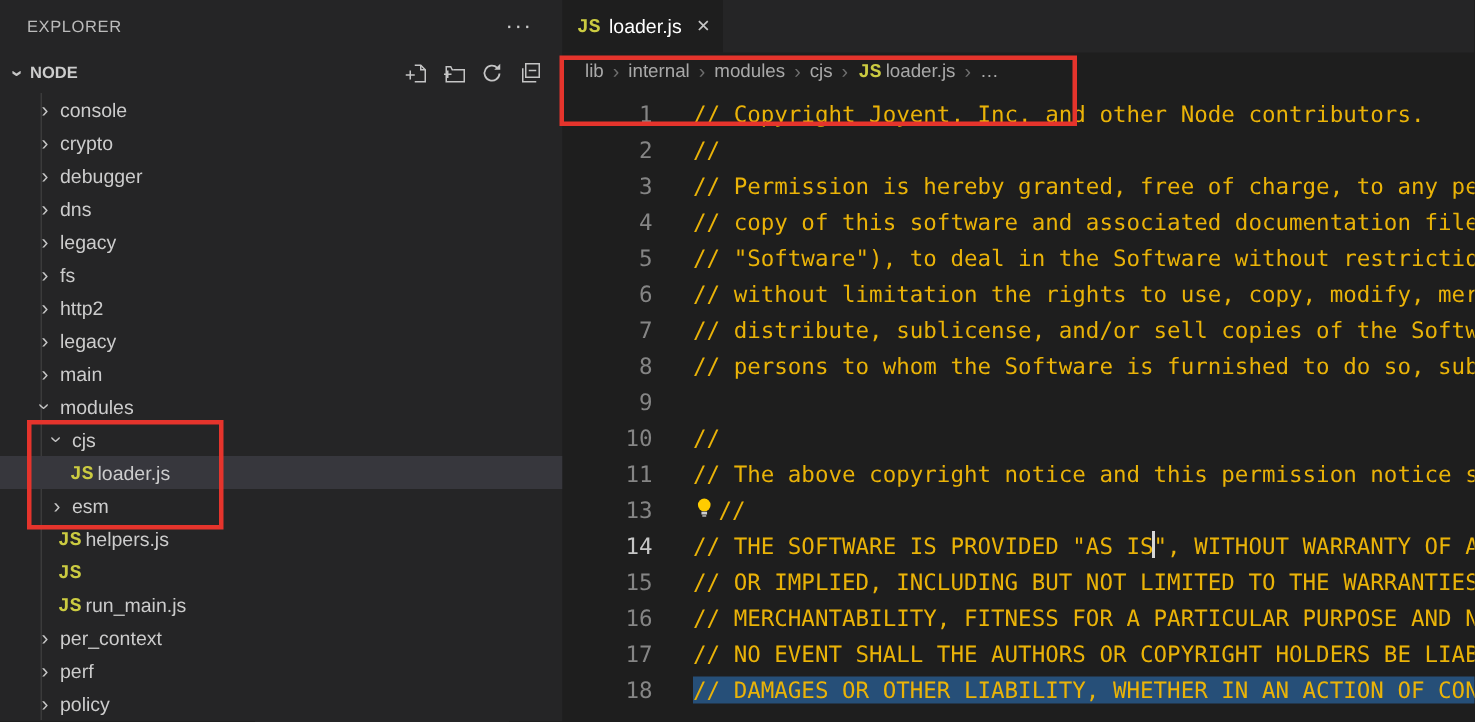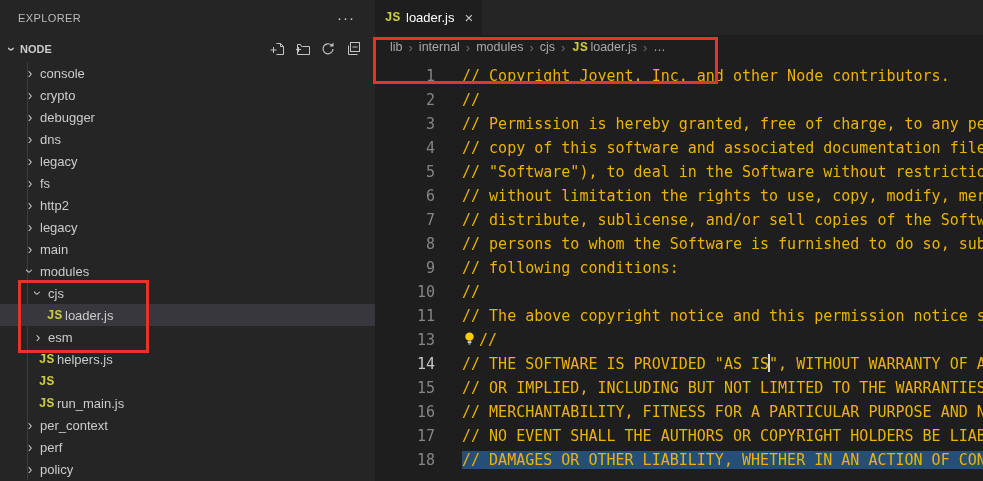--- a/index.html
+++ b/index.html
@@ -224,21 +224,21 @@
     </div>
   <div class="code">
       <div class="codeline"><div class="gutter">1</div><div class="ltext"><span>// Copyright Joyent, Inc. and other Node contributors.</span></div></div>
       <div class="codeline"><div class="gutter">2</div><div class="ltext"><span>//</span></div></div>
       <div class="codeline"><div class="gutter">3</div><div class="ltext"><span>// Permission is hereby granted, free of charge, to any person</span></div></div>
       <div class="codeline"><div class="gutter">4</div><div class="ltext"><span>// copy of this software and associated documentation files (the</span></div></div>
       <div class="codeline"><div class="gutter">5</div><div class="ltext"><span>// "Software"), to deal in the Software without restriction, including</span></div></div>
       <div class="codeline"><div class="gutter">6</div><div class="ltext"><span>// without limitation the rights to use, copy, modify, merge, publish,</span></div></div>
       <div class="codeline"><div class="gutter">7</div><div class="ltext"><span>// distribute, sublicense, and/or sell copies of the Software, and to</span></div></div>
       <div class="codeline"><div class="gutter">8</div><div class="ltext"><span>// persons to whom the Software is furnished to do so, subject to the</span></div></div>
-      <div class="codeline"><div class="gutter">9</div><div class="ltext"><span>// following conditions:</span></div></div>
+      <div class="codeline"><div class="gutter">9</div></div>
       <div class="codeline"><div class="gutter">10</div><div class="ltext"><span>//</span></div></div>
       <div class="codeline"><div class="gutter">11</div><div class="ltext"><span>// The above copyright notice and this permission notice shall be</span></div></div>
       <div class="codeline"><div class="gutter">13</div><div class="ltext"><svg class="bulb" width="15" height="15" viewBox="0 0 16 16">
             <circle cx="8" cy="6" r="4.5" fill="#FFCC00"></circle>
             <rect x="6" y="10.8" width="4" height="2" fill="#cfcfcf"></rect>
             <rect x="6.6" y="13.1" width="2.8" height="1.4" fill="#9a9a9a"></rect>
           </svg><span>//</span></div></div>
       <div class="codeline active"><div class="gutter">14</div><div class="ltext"><span><span>// THE SOFTWARE IS PROVIDED "AS IS</span><span class="cursor"></span><span>", WITHOUT WARRANTY OF ANY KIND</span></span></div></div>
       <div class="codeline"><div class="gutter">15</div><div class="ltext"><span>// OR IMPLIED, INCLUDING BUT NOT LIMITED TO THE WARRANTIES OF</span></div></div>
       <div class="codeline"><div class="gutter">16</div><div class="ltext"><span>// MERCHANTABILITY, FITNESS FOR A PARTICULAR PURPOSE AND NONINFRIN</span></div></div>

